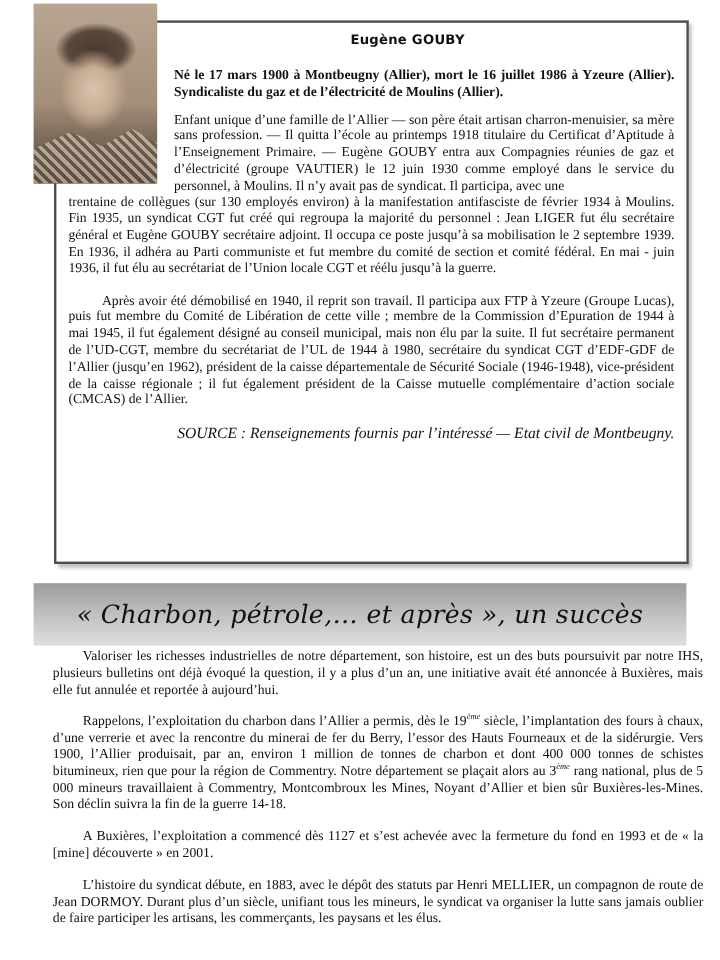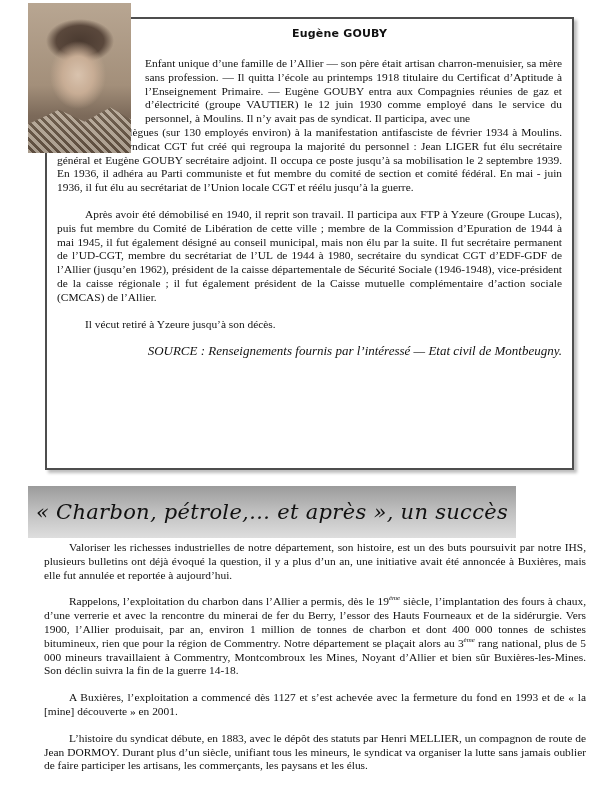--- a/index.html
+++ b/index.html
@@ -41,21 +41,21 @@
     font-size: 11.4px; line-height: 13.8px; text-align: justify; z-index: 2;
   }
   .bio-text p { margin: 0; }
   .bio-lead { font-weight: bold; margin-left: 88px !important; margin-bottom: 9px !important; }
   .bio-p1 { margin-left: 88px !important; }
   .bio-p1-cont { margin-bottom: 13px !important; }
   .indent { text-indent: 28px; }
   .gap { margin-bottom: 13px !important; }
   .src { text-align: right; font-style: italic; font-size: 13px; line-height: 13.5px; margin-top: 4px !important; }
   .banner {
-    position: absolute; left: 28px; top: 486px; width: 488px; height: 52px;
+    position: absolute; left: 28px; top: 486px; width: 544px; height: 52px;
     background: linear-gradient(180deg, #9b9b9b 0%, #bdbdbd 45%, #dedede 100%);
     display: flex; align-items: center; justify-content: center;
   }
   .banner-title {
     font-family: "DejaVu Serif", serif; font-style: italic; font-size: 21px;
     color: #111; letter-spacing: 0.3px;
   }
   .article {
     position: absolute; left: 44px; top: 541px; width: 542px;
     font-size: 11.4px; line-height: 13.8px; text-align: justify;
@@ -68,24 +68,24 @@
 
 <div class="photo">
   <div class="scarf"></div>
 </div>
 
 <div class="bio-box"></div>
 
 <div class="bio-title">Eugène GOUBY</div>
 
 <div class="bio-text">
+  <p class="bio-lead">Né le 17 mars 1900 à Montbeugny (Allier), mort le 16 juillet 1986 à Yzeure (Allier). Syndicaliste du gaz et de l’électricité de Moulins (Allier).</p>
   <p class="bio-p1">Enfant unique d’une famille de l’Allier — son père était artisan charron-menuisier, sa mère sans profession. — Il quitta l’école au printemps 1918 titulaire du Certificat d’Aptitude à l’Enseignement Primaire. — Eugène GOUBY entra aux Compagnies réunies de gaz et d’électricité (groupe VAUTIER) le 12 juin 1930 comme employé dans le service du personnel, à Moulins. Il n’y avait pas de syndicat. Il participa, avec une</p>
   <p class="bio-p1-cont">trentaine de collègues (sur 130 employés environ) à la manifestation antifasciste de février 1934 à Moulins. Fin 1935, un syndicat CGT fut créé qui regroupa la majorité du personnel : Jean LIGER fut élu secrétaire général et Eugène GOUBY secrétaire adjoint. Il occupa ce poste jusqu’à sa mobilisation le 2 septembre 1939. En 1936, il adhéra au Parti communiste et fut membre du comité de section et comité fédéral. En mai - juin 1936, il fut élu au secrétariat de l’Union locale CGT et réélu jusqu’à la guerre.</p>
   <p class="indent gap">Après avoir été démobilisé en 1940, il reprit son travail. Il participa aux FTP à Yzeure (Groupe Lucas), puis fut membre du Comité de Libération de cette ville ; membre de la Commission d’Epuration de 1944 à mai 1945, il fut également désigné au conseil municipal, mais non élu par la suite. Il fut secrétaire permanent de l’UD-CGT, membre du secrétariat de l’UL de 1944 à 1980, secrétaire du syndicat CGT d’EDF-GDF de l’Allier (jusqu’en 1962), président de la caisse départementale de Sécurité Sociale (1946-1948), vice-président de la caisse régionale ; il fut également président de la Caisse mutuelle complémentaire d’action sociale (CMCAS) de l’Allier.</p>
-  <p class="indent gap">Il vécut retiré à Yzeure jusqu’à son décès.</p>
   <p class="src">SOURCE : Renseignements fournis par l’intéressé — Etat civil de Montbeugny.</p>
 </div>
 
 <div class="banner">
   <span class="banner-title">« Charbon, pétrole,… et après », un succès</span>
 </div>
 
 <div class="article">
   <p>Valoriser les richesses industrielles de notre département, son histoire, est un des buts poursuivit par notre IHS, plusieurs bulletins ont déjà évoqué la question, il y a plus d’un an, une initiative avait été annoncée à Buxières, mais elle fut annulée et reportée à aujourd’hui.</p>
   <p><span>Rappelons, l’exploitation du charbon dans l’Allier a permis, dès le 19</span><sup>ème</sup><span> siècle, l’implantation des fours à chaux, d’une verrerie et avec la rencontre du  minerai de fer du Berry, l’essor des Hauts Fourneaux et de la sidérurgie. Vers 1900, l’Allier produisait, par an, environ 1 million de tonnes de charbon et dont 400 000 tonnes de schistes  bitumineux, rien que pour la région de Commentry. Notre département se plaçait alors au 3</span><sup>ème</sup><span> rang national, plus de 5 000 mineurs travaillaient à Commentry, Montcombroux les Mines, Noyant d’Allier et bien sûr Buxières-les-Mines. Son déclin suivra la fin de la guerre 14-18.</span></p>

